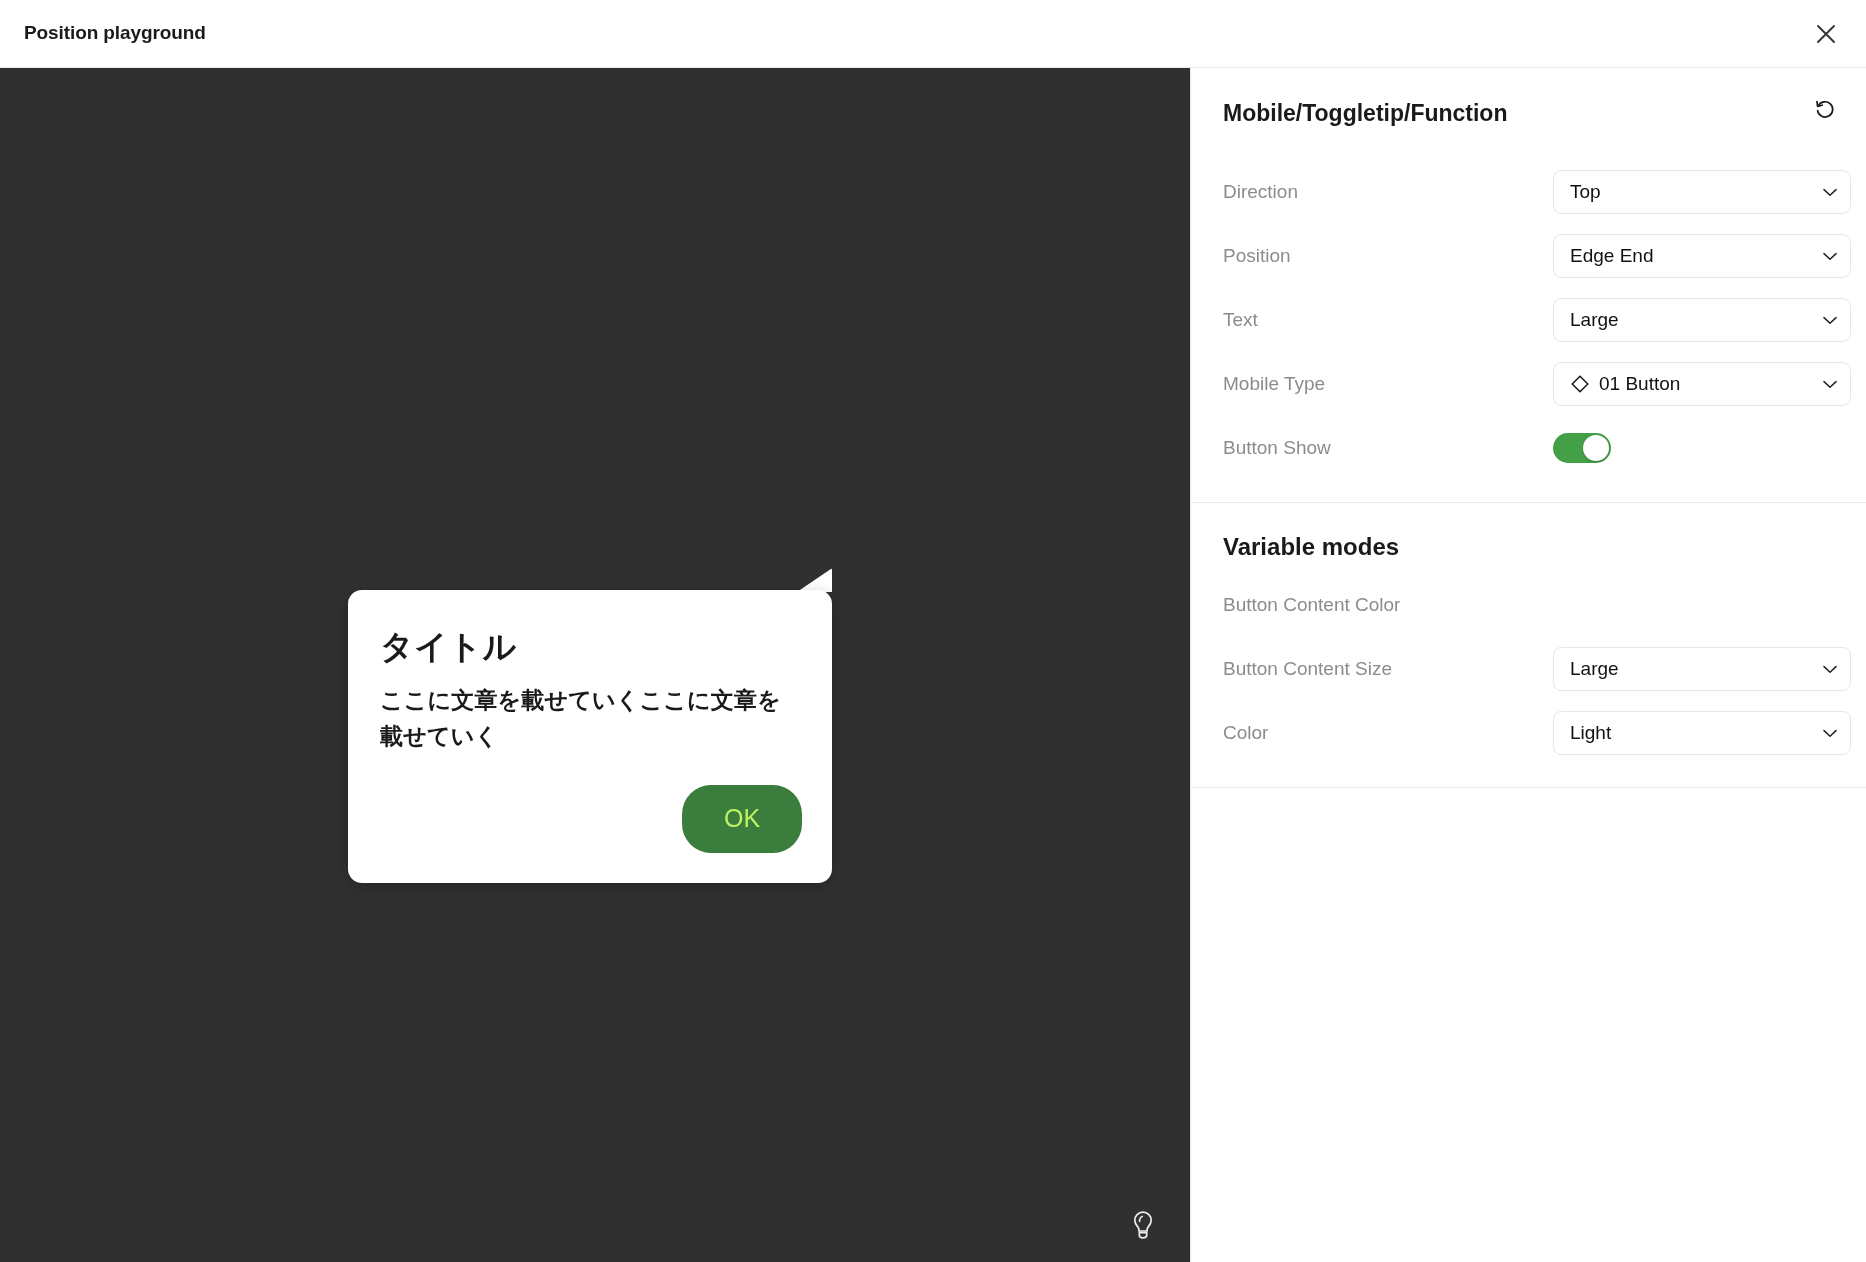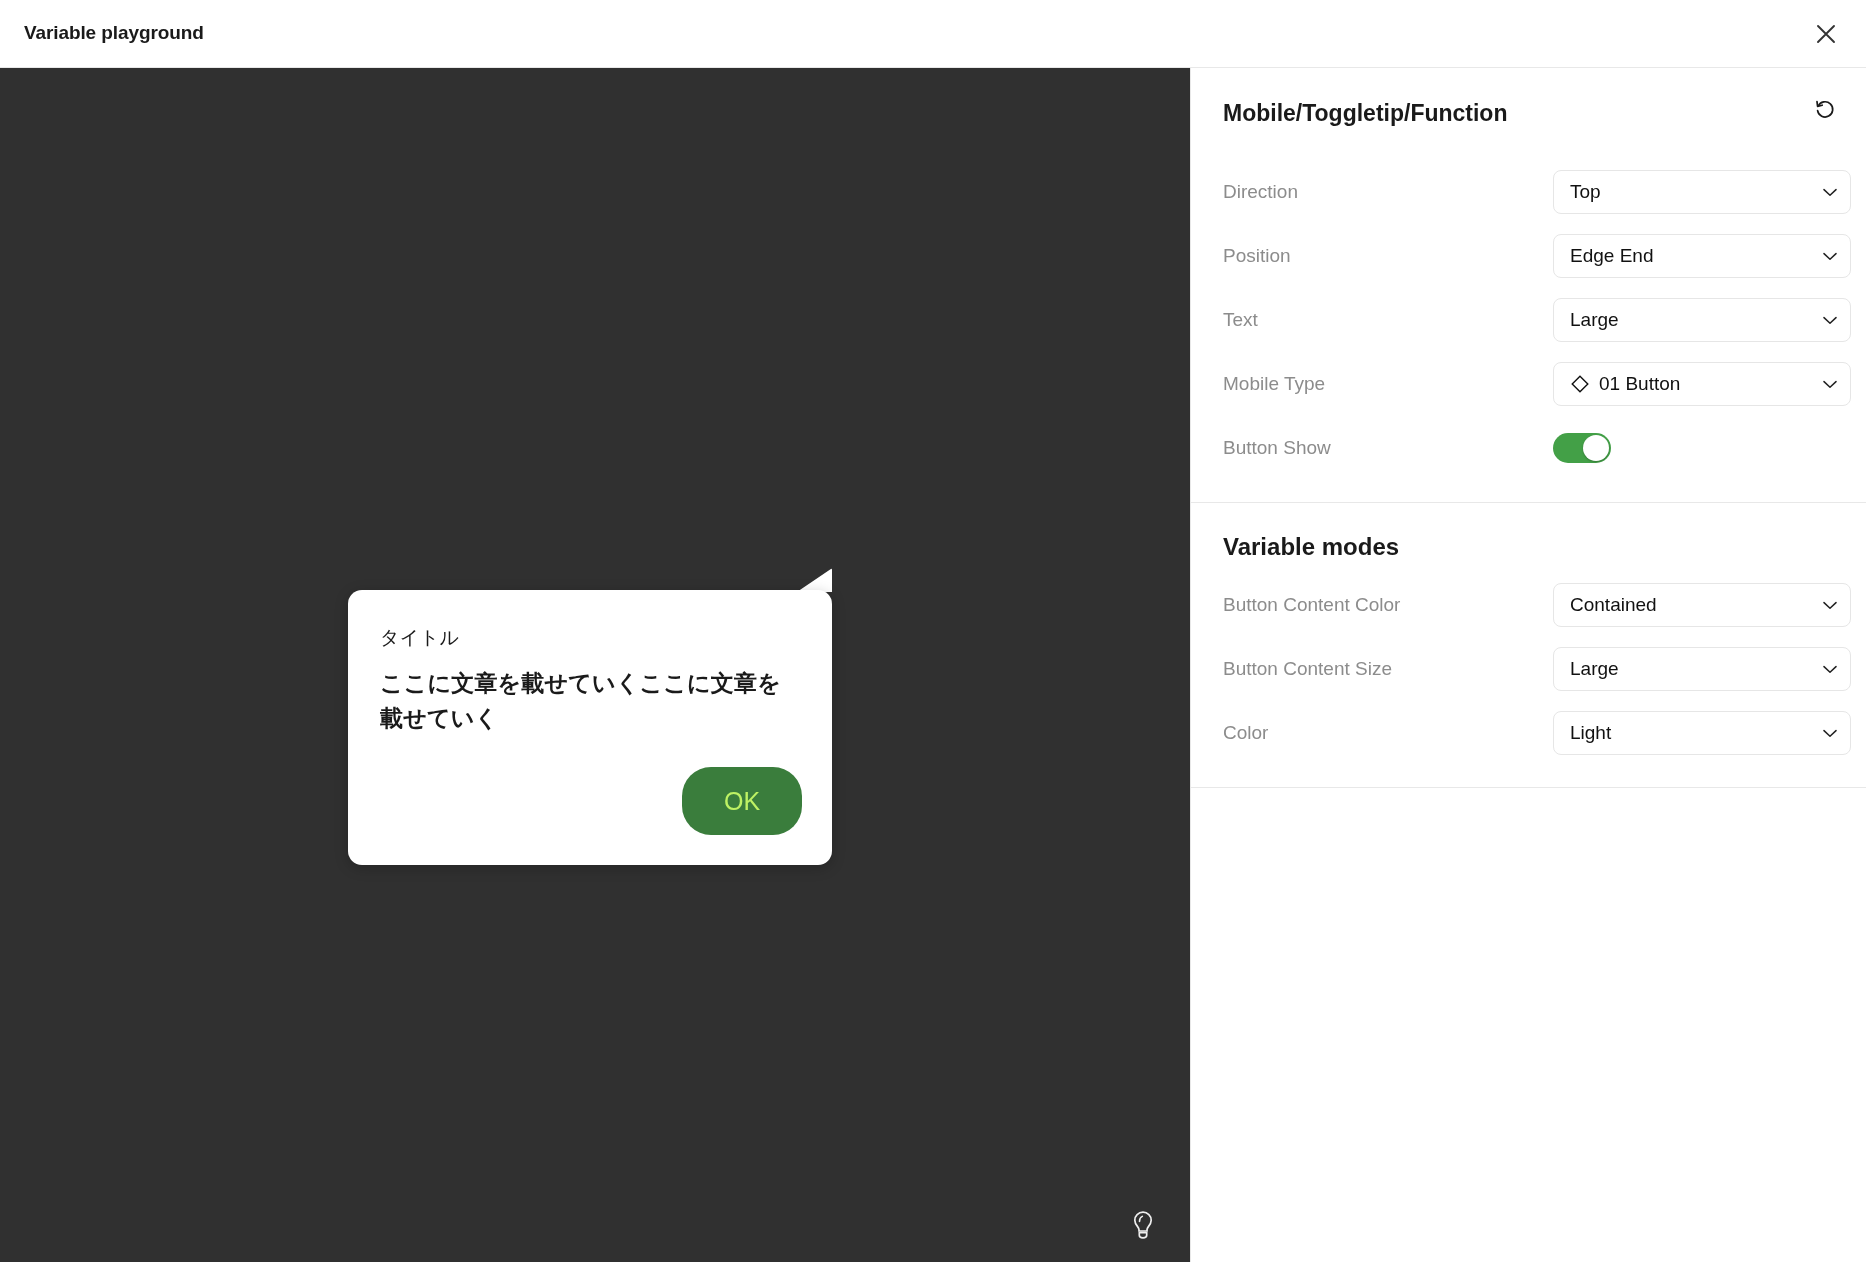--- a/index.html
+++ b/index.html
@@ -70,22 +70,22 @@
   }
   .tooltip-card {
     position: relative;
     width: 484px;
     background: #ffffff;
     border-radius: 14px;
     padding: 36px 30px 30px 32px;
     box-shadow: 0 3px 14px rgba(0,0,0,0.22);
   }
   .tt-title {
-    font-size: 19px;
-    font-weight: 400;
+    font-size: 33px;
+    font-weight: 700;
     color: #1a1a1a;
     line-height: 1.25;
     letter-spacing: 0.4px;
   }
   .tt-body {
     margin-top: 16px;
     font-size: 23px;
     font-weight: 700;
     color: #1a1a1a;
     line-height: 1.55;
@@ -212,21 +212,21 @@
     padding: 30px 32px 4px 32px;
     font-size: 24px;
     font-weight: 700;
     color: #1a1a1a;
   }
 </style>
 </head>
 <body>
 
 <div class="topbar">
-  <div class="topbar-title">Variable playground</div>
+  <div class="topbar-title">Position playground</div>
   <button class="close-btn">
     <svg width="22" height="22" viewBox="0 0 22 22">
       <path d="M3 3 L19 19 M19 3 L3 19" stroke="#333333" stroke-width="1.9" stroke-linecap="round" fill="none"></path>
     </svg>
   </button>
 </div>
 
 <div class="canvas" style="background: rgb(48, 48, 48);">
 
   <div class="tooltip-wrap">
@@ -339,30 +339,20 @@
   </div>
 
   <div class="divider"></div>
 
   <div class="section-title">Variable modes</div>
 
   <div class="prop-list" style="padding-top:8px;">
 
     <div class="prop-row">
       <div class="prop-label">Button Content Color</div>
-      <div class="prop-ctrl">
-        <div class="select">
-          <span class="select-value">Contained</span>
-          <span class="chevron">
-            <svg width="14" height="9" viewBox="0 0 14 9">
-                <path d="M1 1.6 L7 7.2 L13 1.6" fill="none" stroke="#222" stroke-width="1.5" stroke-linecap="round" stroke-linejoin="round"></path>
-              </svg>
-          </span>
-        </div>
-      </div>
     </div>
 
     <div class="prop-row">
       <div class="prop-label">Button Content Size</div>
       <div class="prop-ctrl">
         <div class="select">
           <span class="select-value">Large</span>
           <span class="chevron">
             <svg width="14" height="9" viewBox="0 0 14 9">
                 <path d="M1 1.6 L7 7.2 L13 1.6" fill="none" stroke="#222" stroke-width="1.5" stroke-linecap="round" stroke-linejoin="round"></path>

